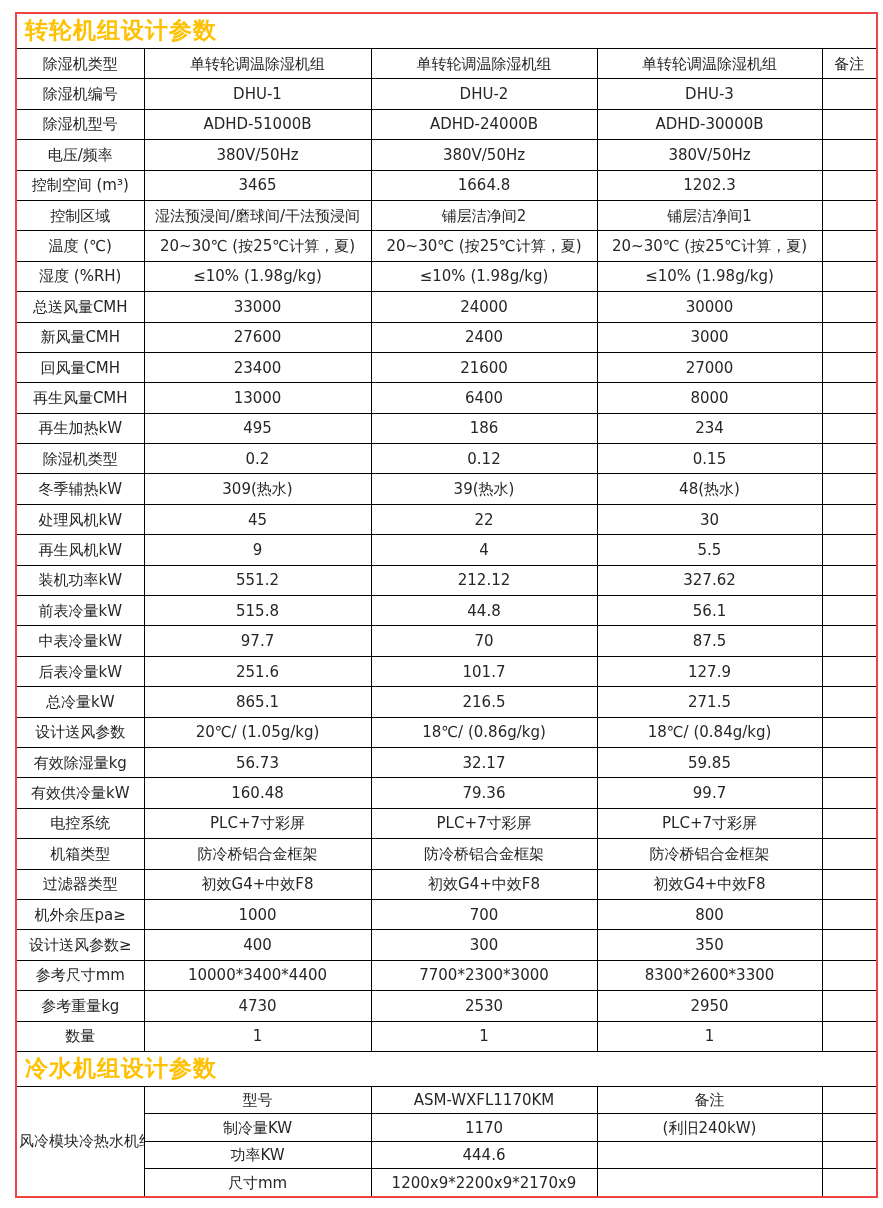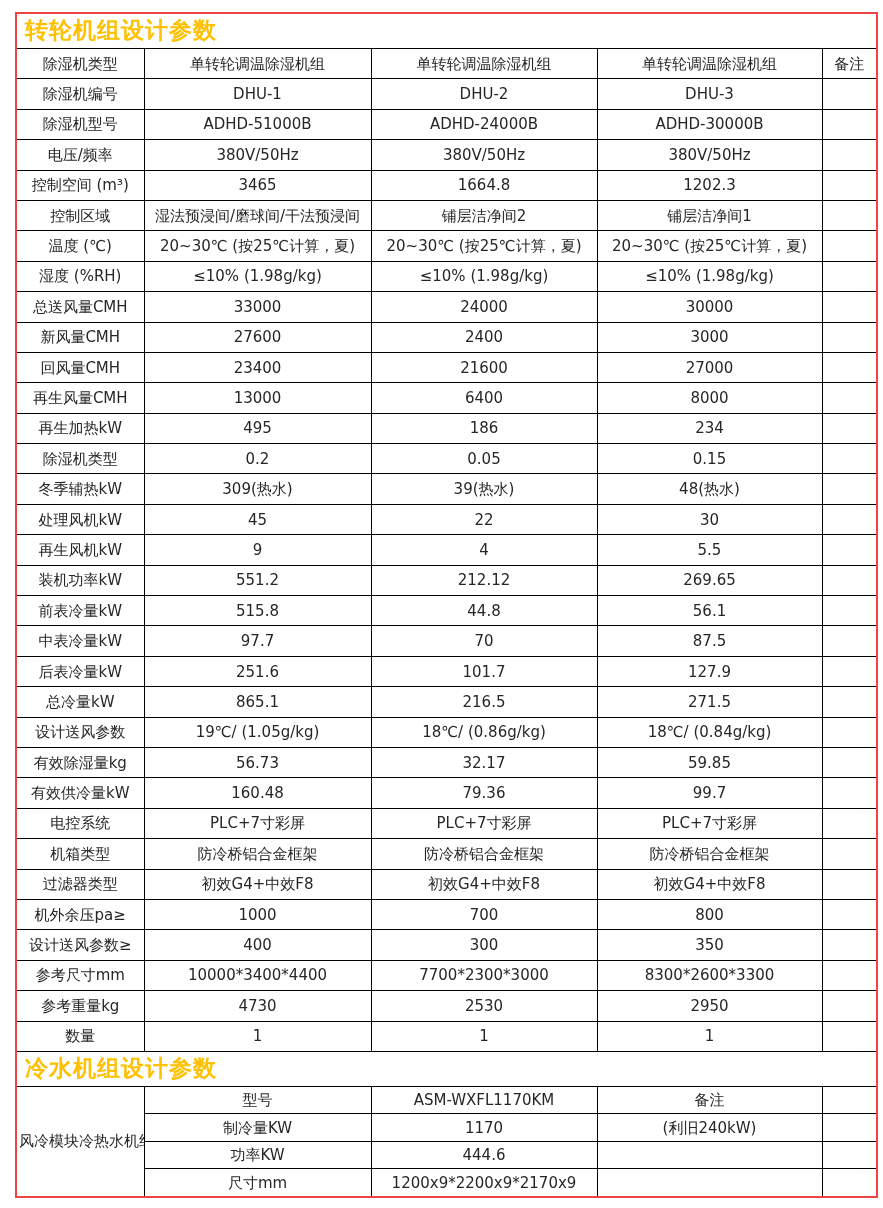--- a/index.html
+++ b/index.html
@@ -158,21 +158,21 @@
         <tr>
           <td>再生加热kW</td>
           <td>495</td>
           <td>186</td>
           <td>234</td>
           <td></td>
         </tr>
         <tr>
           <td>除湿机类型</td>
           <td>0.2</td>
-          <td>0.05</td>
+          <td>0.12</td>
           <td>0.15</td>
           <td></td>
         </tr>
         <tr>
           <td>冬季辅热kW</td>
           <td>309(热水)</td>
           <td>39(热水)</td>
           <td>48(热水)</td>
           <td></td>
         </tr>
@@ -187,21 +187,21 @@
           <td>再生风机kW</td>
           <td>9</td>
           <td>4</td>
           <td>5.5</td>
           <td></td>
         </tr>
         <tr>
           <td>装机功率kW</td>
           <td>551.2</td>
           <td>212.12</td>
-          <td>269.65</td>
+          <td>327.62</td>
           <td></td>
         </tr>
         <tr>
           <td>前表冷量kW</td>
           <td>515.8</td>
           <td>44.8</td>
           <td>56.1</td>
           <td></td>
         </tr>
         <tr>
@@ -220,21 +220,21 @@
         </tr>
         <tr>
           <td>总冷量kW</td>
           <td>865.1</td>
           <td>216.5</td>
           <td>271.5</td>
           <td></td>
         </tr>
         <tr>
           <td>设计送风参数</td>
-          <td>19℃/ (1.05g/kg)</td>
+          <td>20℃/ (1.05g/kg)</td>
           <td>18℃/ (0.86g/kg)</td>
           <td>18℃/ (0.84g/kg)</td>
           <td></td>
         </tr>
         <tr>
           <td>有效除湿量kg</td>
           <td>56.73</td>
           <td>32.17</td>
           <td>59.85</td>
           <td></td>

